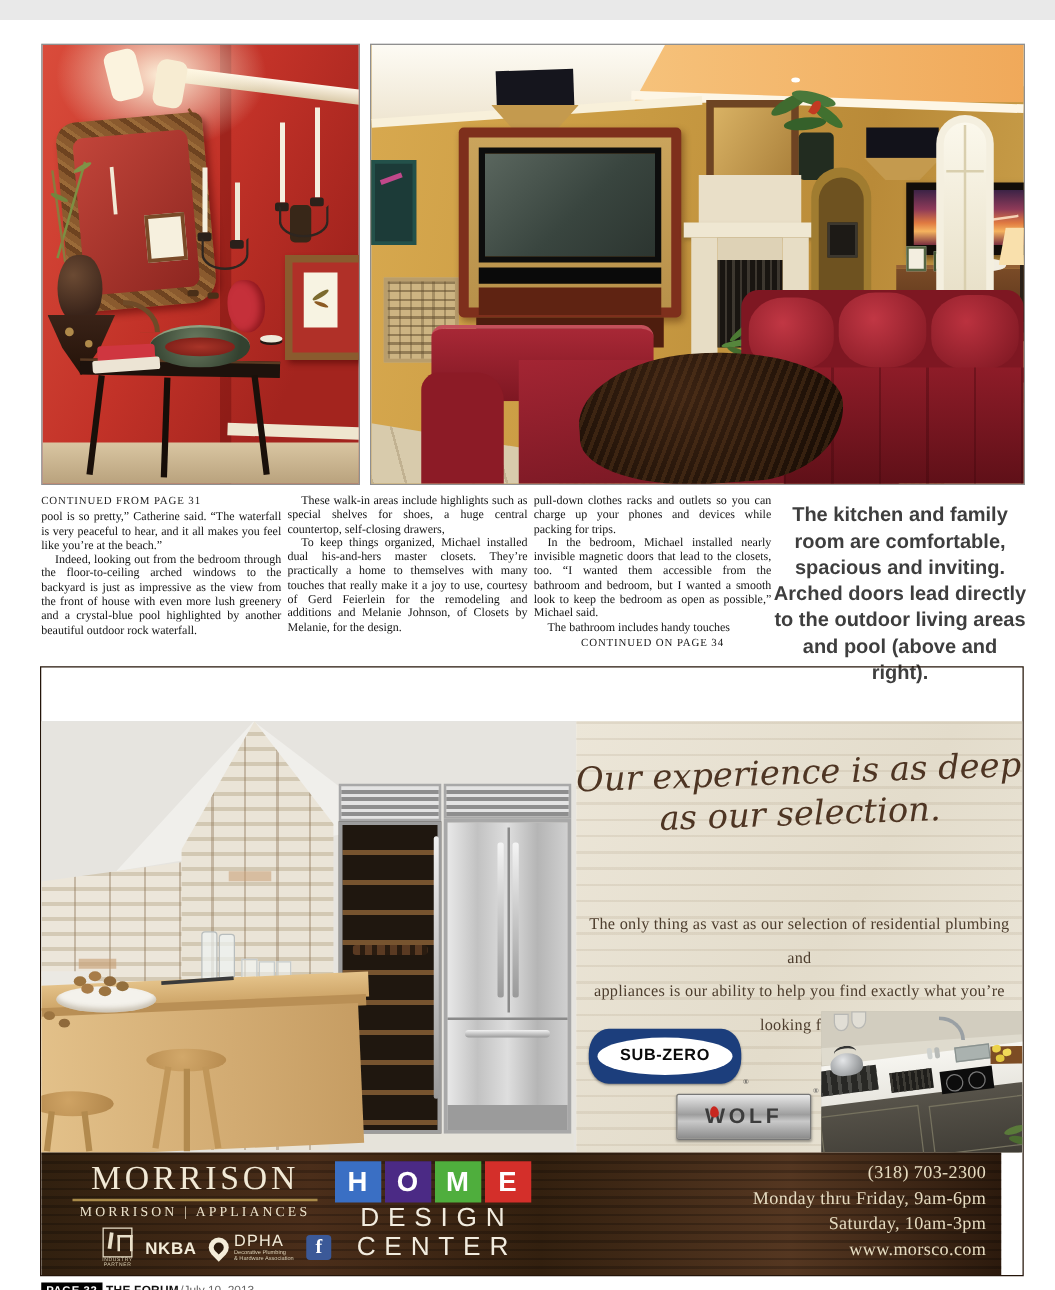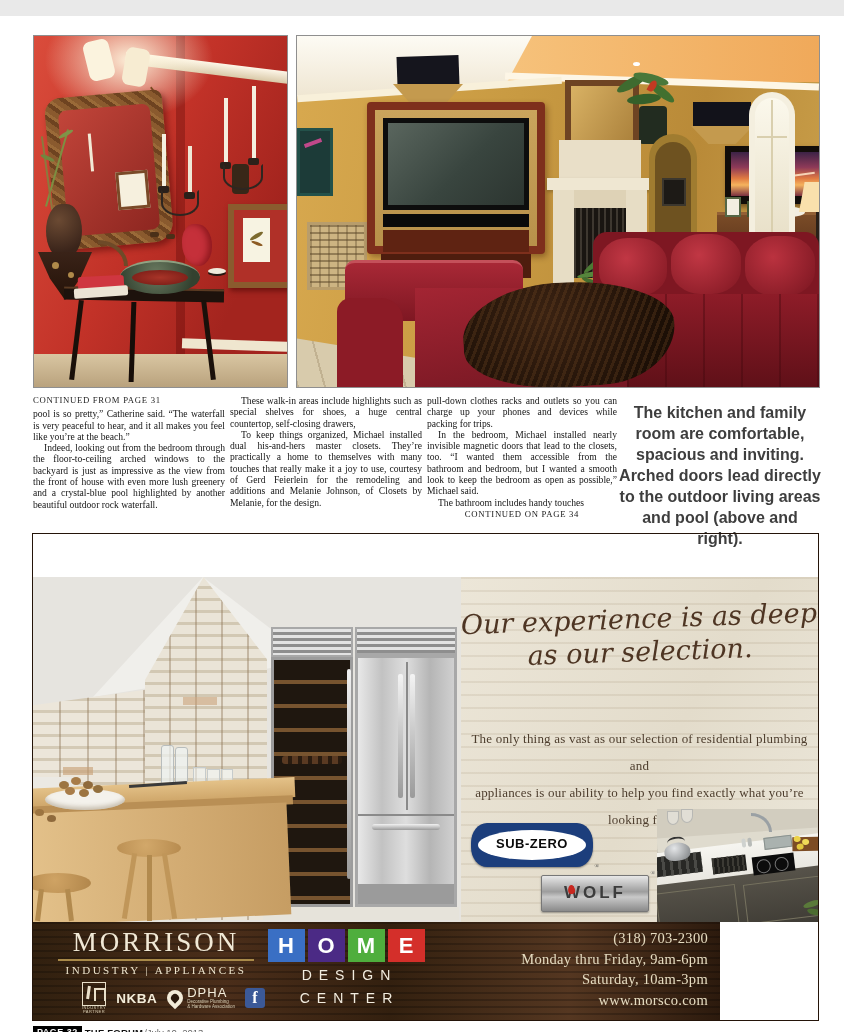--- a/index.html
+++ b/index.html
@@ -57,21 +57,21 @@
   #wolf{position:absolute;left:80px;top:298px;width:106px;height:35px;
       background:linear-gradient(180deg,#e8e8e8,#9d9d9d 45%,#c9c9c9 60%,#8a8a8a);
       border:1px solid #777;border-radius:2px;box-shadow:0 1px 2px rgba(0,0,0,.35);}
   #wolf .txt{position:absolute;width:100%;top:7px;text-align:center;font-family:"Liberation Sans",sans-serif;
       font-weight:bold;font-size:17px;letter-spacing:3px;color:#3c3c3c;}
   #wolf .flame{position:absolute;left:26px;top:9px;width:7px;height:9px;background:#c8271f;
       border-radius:50% 50% 50% 50%/62% 62% 38% 38%;transform:rotate(-6deg);}
   #wolf .reg{position:absolute;right:-7px;top:-6px;font-size:6px;color:#555;}
   #cooktop-photo{position:absolute;left:196px;top:232px;width:161px;height:113px;overflow:hidden;background:#c6c1b2;}
 
-  #ad-footer{position:absolute;left:0;top:388px;width:687px;height:98px;}
+  #ad-footer{position:absolute;left:0;top:388px;width:768px;height:98px;}
   
   #morrison{position:absolute;left:14px;top:5px;width:218px;text-align:center;color:#f1e9d6;}
   #morrison .name{font-size:27px;letter-spacing:3px;}
   #morrison .rule{width:196px;height:2px;background:#a98a49;margin:1px auto 3px auto;}
   #morrison .sub{font-size:11px;letter-spacing:2.5px;color:#ede4cd;}
   .partner-row{position:absolute;left:14px;top:60px;width:218px;height:32px;display:flex;
       align-items:center;justify-content:flex-end;gap:10px;}
   .ip-box{width:22px;height:22px;border:1px solid #e9e0ca;position:relative;}
   .ip-box .m1{position:absolute;left:4px;top:3px;width:3px;height:13px;background:#e9e0ca;transform:rotate(8deg);}
   .ip-box .m2{position:absolute;left:11px;top:5px;width:8px;height:11px;border:2px solid #e9e0ca;border-bottom:none;}
@@ -85,21 +85,21 @@
   .dpha-text .big{font-family:"Liberation Sans",sans-serif;font-size:13px;letter-spacing:1px;color:#f3ecd9;line-height:12px;}
   .dpha-text .small{font-size:4.5px;color:#d8cdb2;line-height:5px;font-family:"Liberation Sans",sans-serif;text-align:left;}
   .fb{width:20px;height:20px;background:#3b5998;border-radius:3px;color:#fff;text-align:center;
       font-family:"Liberation Serif",serif;font-weight:bold;font-size:16px;line-height:20px;}
   
   #hdc{position:absolute;left:228px;top:7px;width:170px;text-align:center;}
   .tiles{display:flex;gap:3px;justify-content:center;}
   .tile{width:37px;height:33px;color:#fff;font-family:"Liberation Sans",sans-serif;font-weight:bold;
       font-size:22px;line-height:33px;text-align:center;}
   .t0{background:#3a6fc4;} .t1{background:#4b2a85;} .t2{background:#4fae3d;} .t3{background:#d42f2a;}
-  .hdc-line{font-family:"Liberation Sans",sans-serif;font-size:14px;letter-spacing:7px;color:#f2ecdf;
+  .hdc-line{font-family:"Liberation Sans",sans-serif;font-size:21px;letter-spacing:7px;color:#f2ecdf;
       margin-top:3px;line-height:20px;text-indent:7px;}
   
   #ad-contact{position:absolute;right:12px;top:6px;text-align:right;color:#e6dcc1;
       font-size:14.5px;line-height:20.5px;letter-spacing:.3px;}
 
   
   #page-footer{position:absolute;left:33px;top:1009px;height:14px;display:flex;align-items:center;
       font-family:"Liberation Sans",sans-serif;}
   #page-footer .badge{background:#000;color:#fff;font-weight:bold;font-size:9px;padding:1px 4px 2px 4px;
       letter-spacing:.5px;margin-right:3px;}
@@ -384,21 +384,21 @@
           <div class="abs" style="left:150px;top:100px;width:16px;height:6px;background:#4c6c30;border-radius:50%;transform:rotate(12deg);"></div>
         </div>
       </div>
     </div>
 
     <div id="ad-footer" class="wood">
 
       <div id="morrison">
         <div class="name">MORRISON</div>
         <div class="rule"></div>
-        <div class="sub">INDUSTRY | APPLIANCES</div>
+        <div class="sub">MORRISON | APPLIANCES</div>
       </div>
 
       <div class="partner-row">
         <div style="text-align:center;">
           <div class="ip-box">
             <div class="m1"></div>
             <div class="m2"></div>
           </div>
           <div class="ip-txt">
             <div>INDUSTRY</div>

